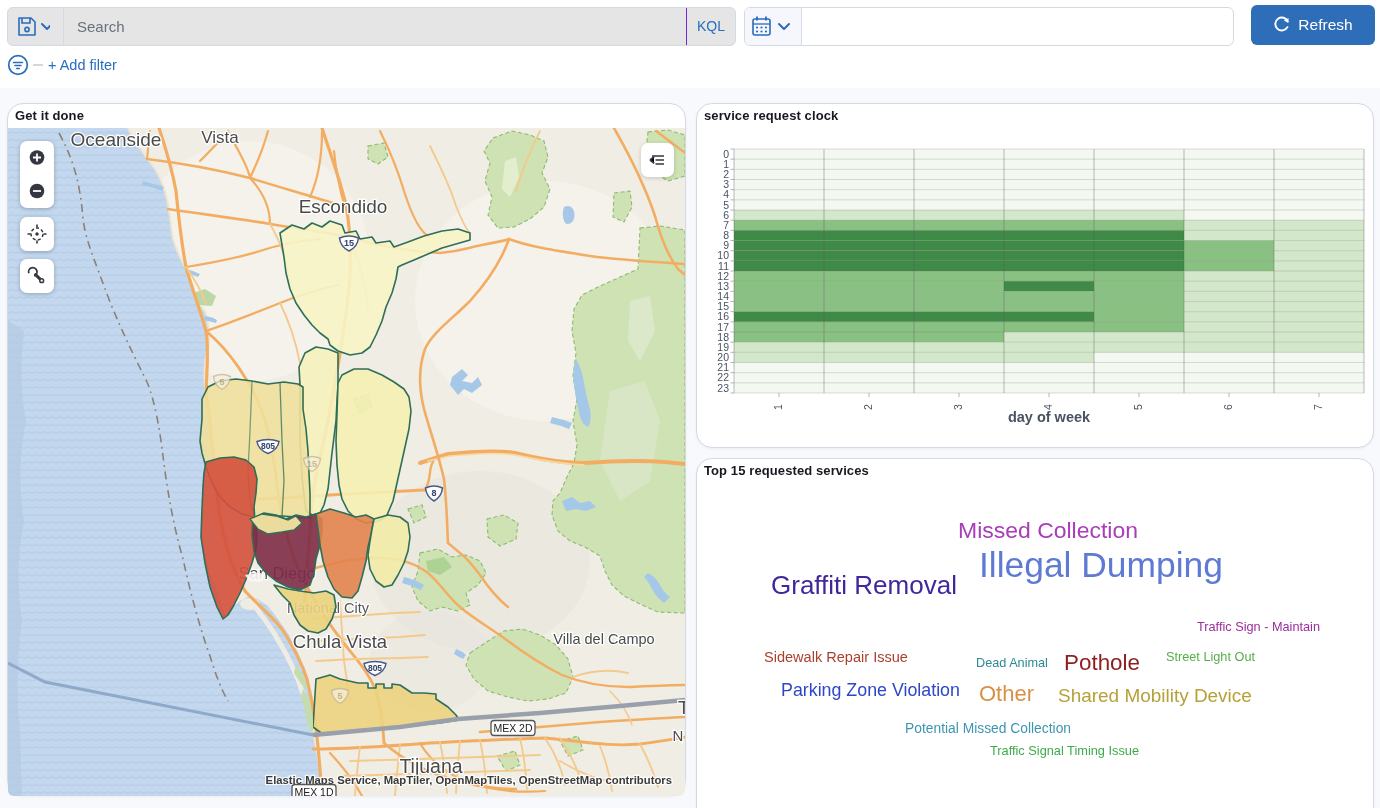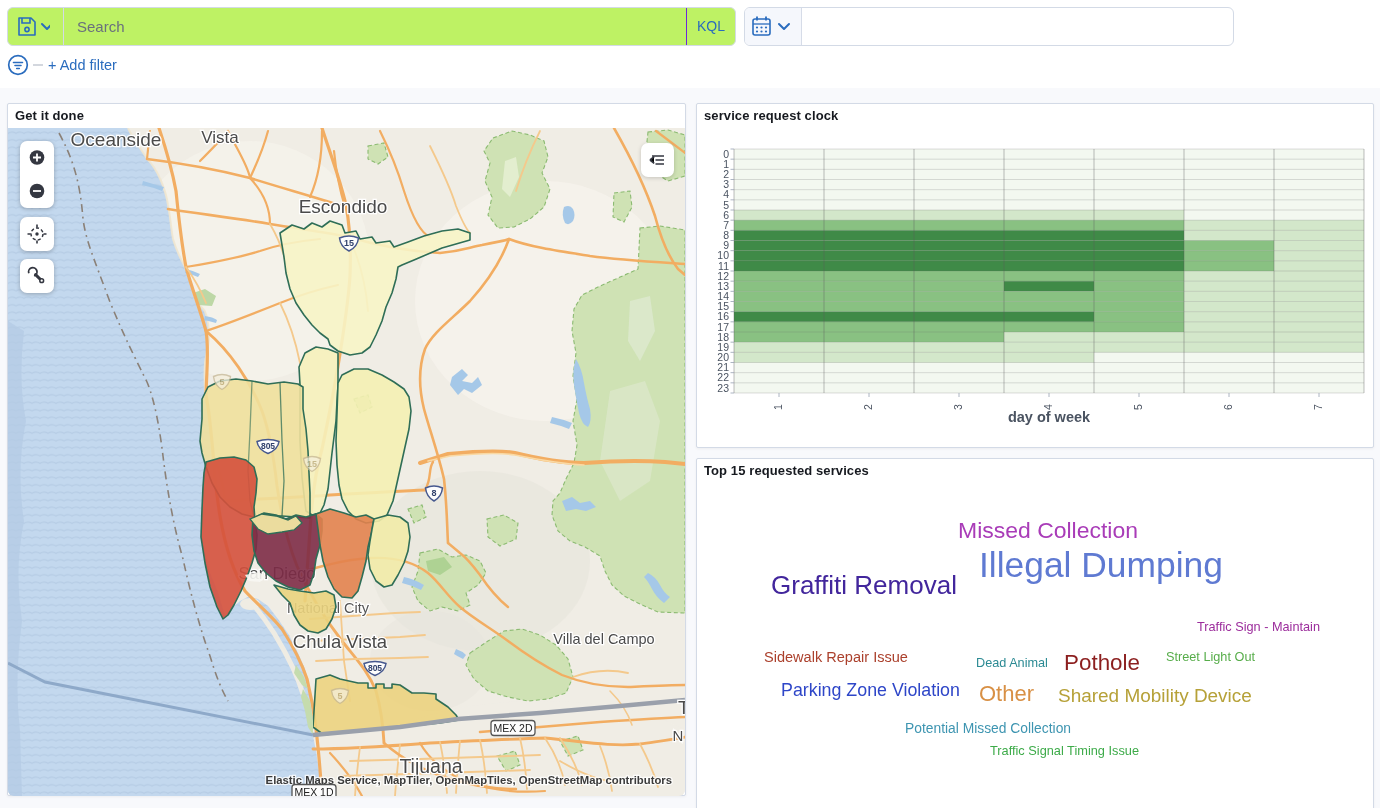--- a/index.html
+++ b/index.html
@@ -1,23 +1,23 @@
 <!DOCTYPE html>
 <html><head>
 <meta charset="utf-8">
 <style>
   * { margin:0; padding:0; box-sizing:border-box; }
   html,body { width:1380px; height:808px; overflow:hidden; background:#fff; }
   body { font-family:"Liberation Sans", sans-serif; position:relative; }
   #page { position:absolute; top:0; left:0; width:1380px; height:808px; background:#f8f9fc; }
   #topstrip { position:absolute; top:0; left:0; width:1380px; height:88px; background:#fff; }
-  .panel { position:absolute; background:#fff; border:1px solid #d3dae6; border-radius:2px; box-shadow:0 1px 3px rgba(0,0,0,0.05); }
+  .panel { position:absolute; background:#fff; border:1px solid #d3dae6; border-radius:16px; box-shadow:0 1px 3px rgba(0,0,0,0.05); }
   .ptitle { position:absolute; left:7px; top:4px; font-size:13px; font-weight:bold; color:#16191f; letter-spacing:0.1px; }
   
-  #searchwrap { position:absolute; left:7px; top:7px; width:729px; height:39px; background:#bef264; border:1px solid #d3dae6; border-radius:6px; }
+  #searchwrap { position:absolute; left:7px; top:7px; width:729px; height:39px; background:#e5e5e5; border:1px solid #d3dae6; border-radius:6px; }
   #saveseg { position:absolute; left:0; top:0; width:56px; height:37px; border-right:1px solid #d3dae6; }
   #kqlseg { position:absolute; right:0; top:0; width:49px; height:37px; border-left:1px solid #6d28d9; color:#2a6cbe; font-size:14px; font-weight:500; text-align:center; line-height:37px; }
   #searchph { position:absolute; left:69px; top:0; height:37px; line-height:37px; font-size:15px; color:#69707d; }
   #datewrap { position:absolute; left:744px; top:7px; width:490px; height:39px; background:#fff; border:1px solid #d3dae6; border-radius:6px; }
   #calseg { position:absolute; left:0; top:0; width:57px; height:37px; border-right:1px solid #d6dce8; background:#f5f7fc; border-radius:5px 0 0 5px; }
   #datetext { position:absolute; left:146px; top:0; height:37px; line-height:37px; font-size:14.5px; color:#343741; }
   #refreshbtn { position:absolute; left:1251px; top:5px; width:124px; height:40px; background:#2e6eb8; border-radius:6px; color:#fff; font-size:15.5px; text-align:center; line-height:40px; font-weight:500; }
   #addfilter { position:absolute; left:48px; top:57px; font-size:14.5px; color:#2a6cbe; font-weight:500; }
   
   .mapbtn { position:absolute; background:#fff; border-radius:7px; box-shadow:0 1px 4px rgba(0,0,0,0.25); }
@@ -58,20 +58,25 @@
             <circle cx="21" cy="19.5" r="1.1"></circle>
           <circle cx="12" cy="23.5" r="1.1"></circle>
             <circle cx="16.5" cy="23.5" r="1.1"></circle>
             <circle cx="21" cy="23.5" r="1.1"></circle>
         </g>
         <path d="M34 16 l5 5 5-5" fill="none" stroke="#2a6cbe" stroke-width="2" stroke-linecap="round" stroke-linejoin="round"></path>
       </svg>
     </div>
   </div>
 
+  <div id="refreshbtn">
+    <svg width="17" height="17" viewBox="0 0 16 16" style="vertical-align:-3px;margin-right:8px;">
+      <path d="M13.6 10.5 A6.1 6.1 0 1 1 13.9 5.2" fill="none" stroke="#fff" stroke-width="1.8" stroke-linecap="round"></path>
+      <path d="M14.7 1.8 l-0.4 4.3 -4.1-1.6 z" fill="#fff"></path>
+    </svg>Refresh</div>
 
   <svg width="40" height="24" viewBox="0 0 40 24" style="position:absolute;left:7px;top:54px;">
     <circle cx="11" cy="11" r="9.3" fill="none" stroke="#2a6cbe" stroke-width="1.7"></circle>
     <path d="M6.5 8.5 h9 M8 11.5 h6 M9.7 14.5 h2.6" stroke="#2a6cbe" stroke-width="1.6" fill="none" stroke-linecap="round"></path>
     <path d="M26 11 h10" stroke="#c9cdd6" stroke-width="1.6"></path>
   </svg>
   <div id="addfilter">+ Add filter</div>
 
   <div class="panel" id="mappanel" style="left:7px;top:103px;width:679px;height:693px;">
     <div class="ptitle">Get it done</div>

